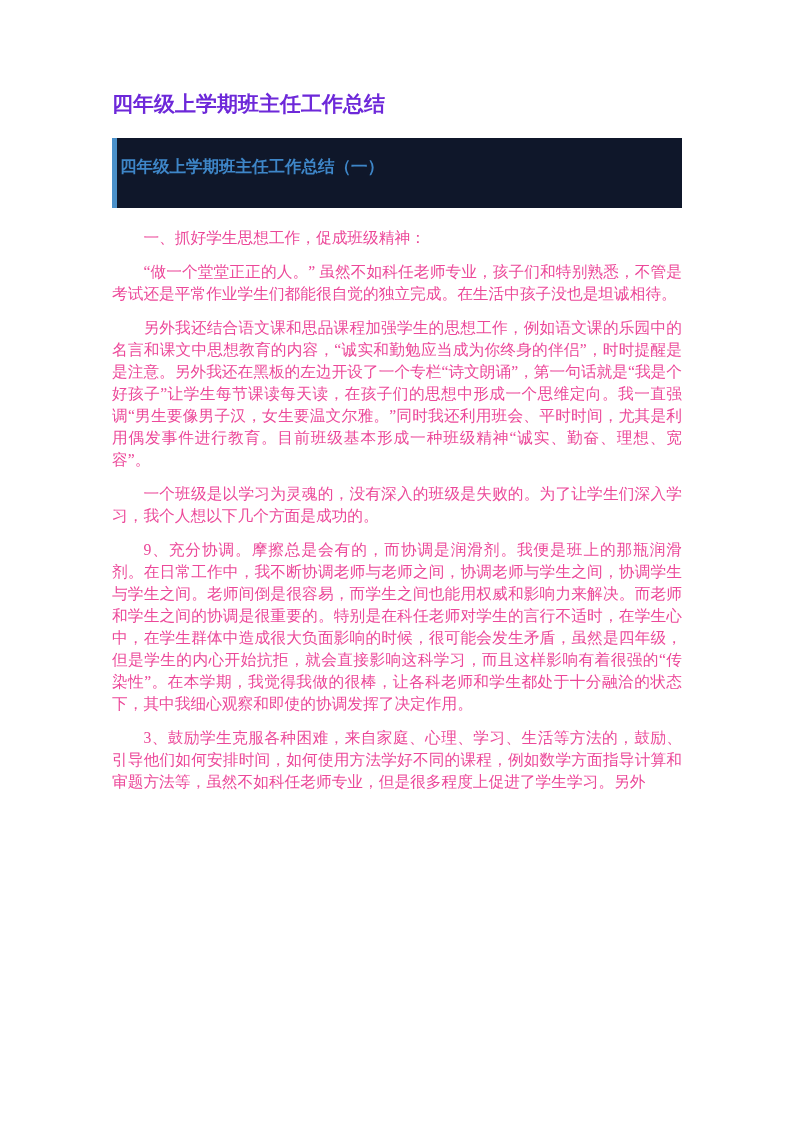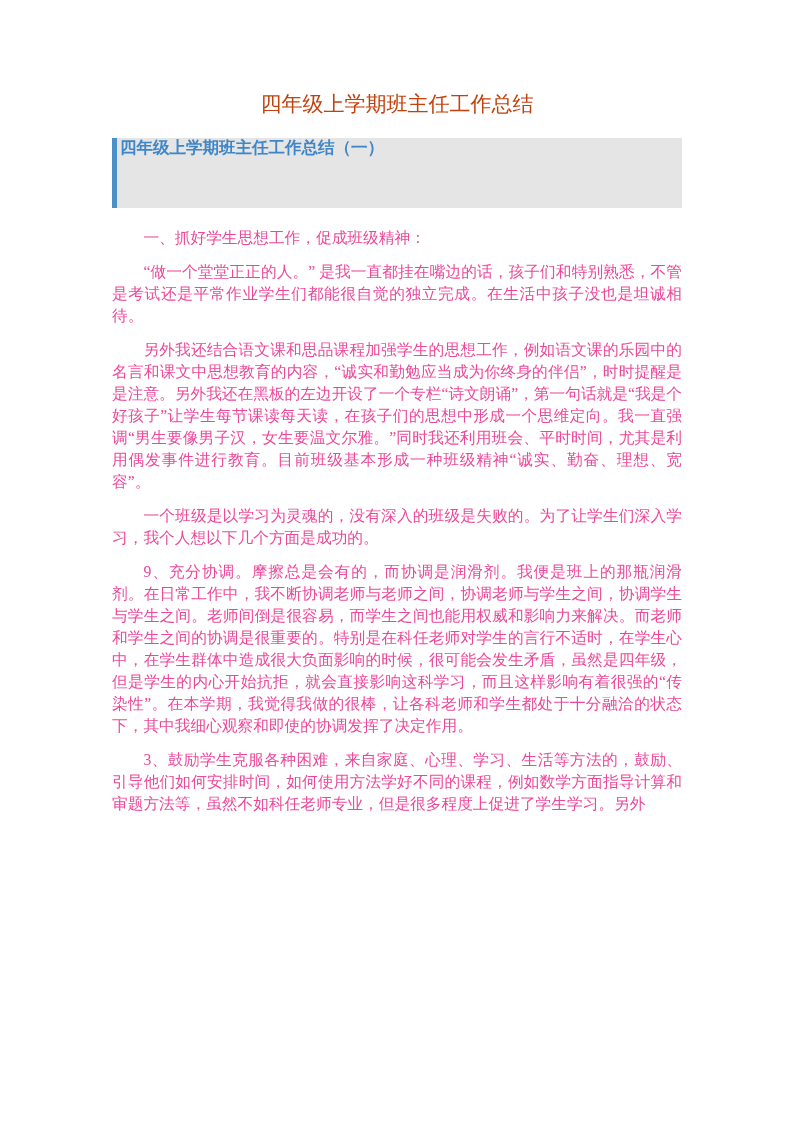--- a/index.html
+++ b/index.html
@@ -18,32 +18,31 @@
     box-sizing: border-box;
     width: 793px;
     height: 1122px;
     padding: 92px 111px 0 112px;
     background: #ffffff;
   }
   .doc-title {
     margin: 0 0 21px 0;
     font-size: 21px;
     line-height: 25px;
-    font-weight: normal;
-    color: #c2410c;
-    text-align: center;
+    font-weight: bold;
+    color: #6d28d9;
   }
   .section-banner {
     box-sizing: border-box;
     height: 70px;
     margin: 0 0 19px 0;
-    background: #e5e5e5;
+    background: #0f172a;
     border-left: 5px solid #4a90c9;
     display: flex;
-    align-items: flex-start;
+    align-items: center;
     padding: 0 8px 13px 3px;
   }
   .section-banner-title {
     font-size: 16.5px;
     line-height: 19px;
     font-weight: bold;
     color: #3e86c8;
   }
   .content p {
     margin: 0 0 12px 0;
@@ -61,20 +60,20 @@
 <div class="page">
 
   <h1 class="doc-title">四年级上学期班主任工作总结</h1>
 
   <div class="section-banner">
     <span class="section-banner-title">四年级上学期班主任工作总结（一）</span>
   </div>
 
   <div class="content">
     <p>一、抓好学生思想工作，促成班级精神：</p>
-    <p>“做一个堂堂正正的人。” 是我一直都挂在嘴边的话，孩子们和特别熟悉，不管是考试还是平常作业学生们都能很自觉的独立完成。在生活中孩子没也是坦诚相待。</p>
+    <p>“做一个堂堂正正的人。” 虽然不如科任老师专业，孩子们和特别熟悉，不管是考试还是平常作业学生们都能很自觉的独立完成。在生活中孩子没也是坦诚相待。</p>
     <p>另外我还结合语文课和思品课程加强学生的思想工作，例如语文课的乐园中的名言和课文中思想教育的内容，“诚实和勤勉应当成为你终身的伴侣”，时时提醒是是注意。另外我还在黑板的左边开设了一个专栏“诗文朗诵”，第一句话就是“我是个好孩子”让学生每节课读每天读，在孩子们的思想中形成一个思维定向。我一直强调“男生要像男子汉，女生要温文尔雅。”同时我还利用班会、平时时间，尤其是利用偶发事件进行教育。目前班级基本形成一种班级精神“诚实、勤奋、理想、宽容”。</p>
     <p>一个班级是以学习为灵魂的，没有深入的班级是失败的。为了让学生们深入学习，我个人想以下几个方面是成功的。</p>
     <p>9、充分协调。摩擦总是会有的，而协调是润滑剂。我便是班上的那瓶润滑剂。在日常工作中，我不断协调老师与老师之间，协调老师与学生之间，协调学生与学生之间。老师间倒是很容易，而学生之间也能用权威和影响力来解决。而老师和学生之间的协调是很重要的。特别是在科任老师对学生的言行不适时，在学生心中，在学生群体中造成很大负面影响的时候，很可能会发生矛盾，虽然是四年级，但是学生的内心开始抗拒，就会直接影响这科学习，而且这样影响有着很强的“传染性”。在本学期，我觉得我做的很棒，让各科老师和学生都处于十分融洽的状态下，其中我细心观察和即使的协调发挥了决定作用。</p>
     <p>3、鼓励学生克服各种困难，来自家庭、心理、学习、生活等方法的，鼓励、引导他们如何安排时间，如何使用方法学好不同的课程，例如数学方面指导计算和审题方法等，虽然不如科任老师专业，但是很多程度上促进了学生学习。另外</p>
   </div>
 
 </div>
 
 </body></html>

